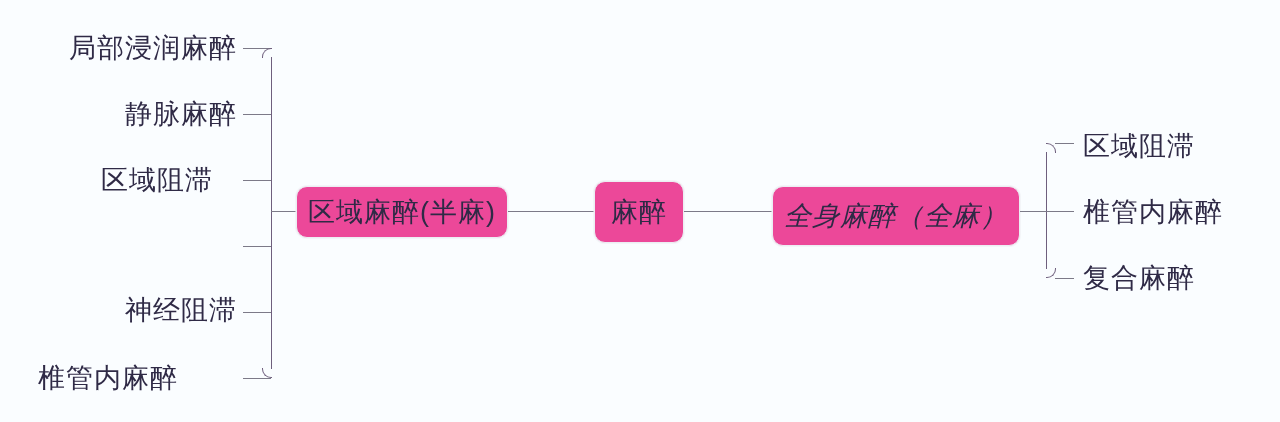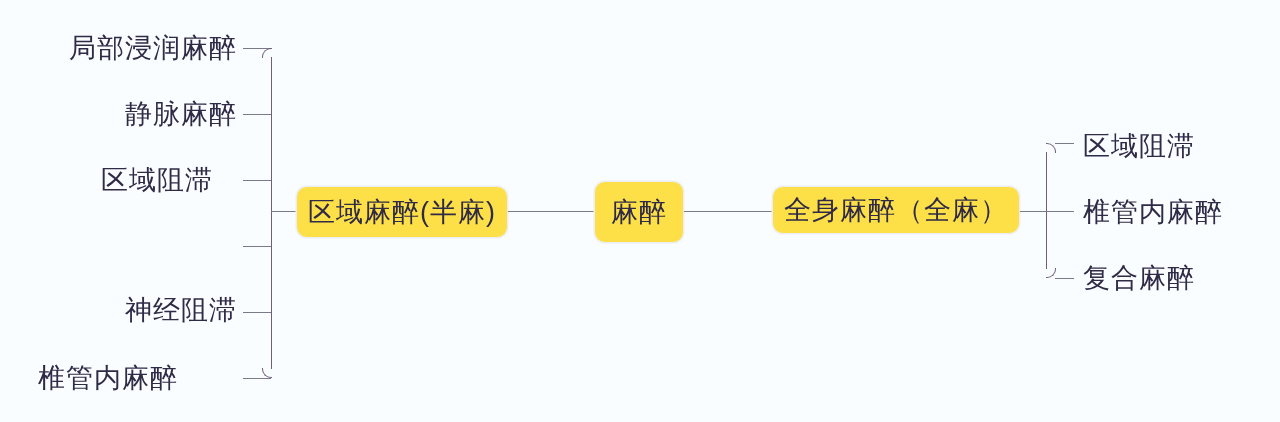--- a/index.html
+++ b/index.html
@@ -32,21 +32,21 @@
   }
   .leaf-right {
     text-align: left;
     transform: translateY(-50%);
   }
 
   
   .node {
     position: absolute;
     box-sizing: border-box;
-    background: #fde047;
+    background: #ec4899;
     border: 1px solid #eceef3;
     border-radius: 11px;
     display: flex;
     align-items: center;
     justify-content: center;
     color: #2f2a46;
     font-size: 27px;
     letter-spacing: 1px;
     white-space: nowrap;
     box-shadow: 0 0 0 1px rgba(236,238,243,0.55);
@@ -119,21 +119,21 @@
   <div class="hline" style="left:271px; top:211px; width:26px;"></div>
 
   <div class="node" style="left:296px; top:186px; width:212px; height:52px;">区域麻醉(半麻)</div>
 
   <div class="hline" style="left:508px; top:211px; width:86px;"></div>
 
   <div class="node" style="left:594px; top:181px; width:90px; height:62px;text-align:center;">麻醉</div>
 
   <div class="hline" style="left:684px; top:211px; width:88px;"></div>
 
-  <div class="node" style="left:772px; top:186px; width:248px; height:48px;">全身麻醉（全麻）</div>
+  <div class="node" style="left:772px; top:186px; width:248px; height:60px;font-style:italic;">全身麻醉（全麻）</div>
 
   <div class="hline" style="left:1020px; top:211px; width:27px;"></div>
 
   <div class="corner corner-tr" style="left:1046px; top:143px; width:10px; height:10px;"></div>
   <div class="corner corner-br" style="left:1046px; top:268px; width:10px; height:10px;"></div>
 
   <div class="vline" style="left:1046px; top:152px; height:117px;"></div>
 
   <div class="hline" style="left:1055px; top:143px; width:19px;"></div>
   <div class="hline" style="left:1046px; top:211px; width:28px;"></div>

